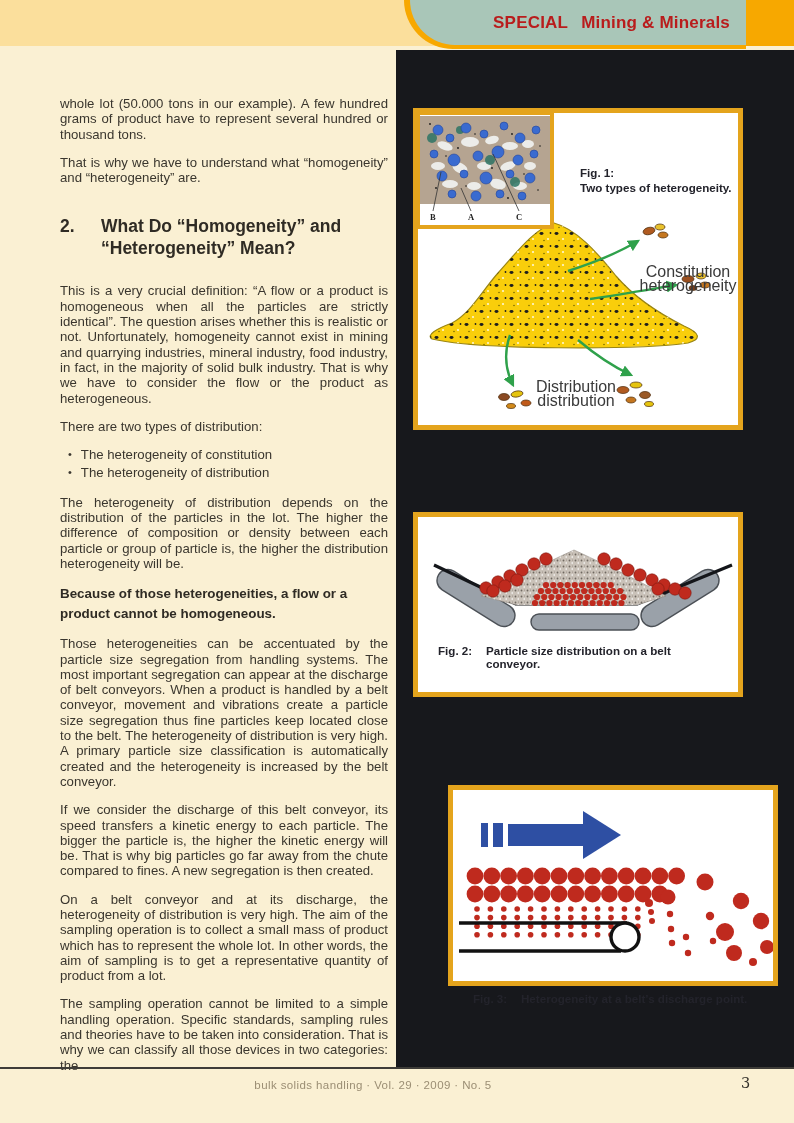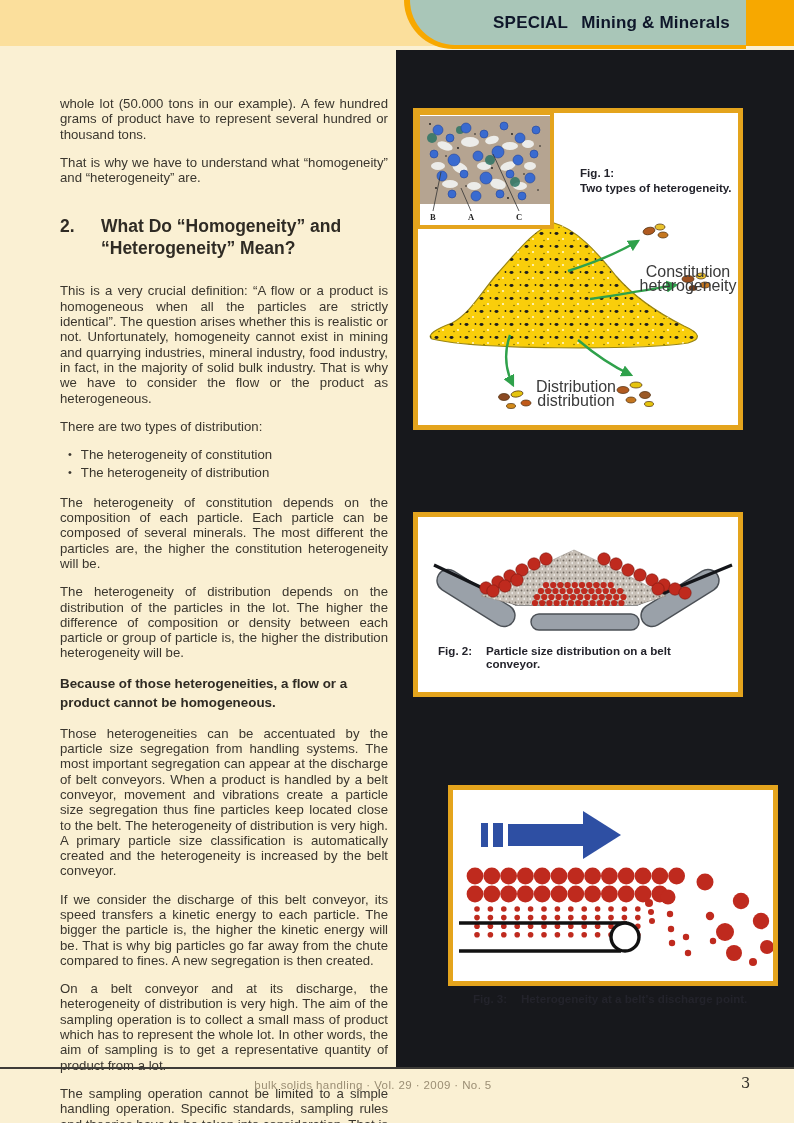--- a/index.html
+++ b/index.html
@@ -7,21 +7,21 @@
         font-family:"Liberation Sans",sans-serif;margin:0 auto;}
 
   
   .header-strip{position:absolute;left:0;top:0;width:794px;height:46px;background:#FBDF9C;}
   .corner-block{position:absolute;left:745px;top:0;width:49px;height:46px;background:#F7A800;}
   .banner-accent{position:absolute;left:404px;top:0;width:342px;height:49px;background:#F7A800;
                  border-bottom-left-radius:52px;}
   .banner{position:absolute;left:410px;top:0;width:336px;height:45px;background:#A9C6B8;
           border-bottom-left-radius:46px;display:flex;align-items:center;justify-content:flex-end;
           padding-right:16px;box-sizing:border-box;gap:13px;}
-  .banner span{color:#0f172a;font-weight:bold;font-size:17px;letter-spacing:.2px;}
+  .banner span{color:#b91c1c;font-weight:bold;font-size:17px;letter-spacing:.2px;}
 
   
   .photo{position:absolute;left:396px;top:50px;width:398px;height:1017px;background-color:#17181c;
     background-image:
       radial-gradient(rgba(255,255,255,0.10) 1px, transparent 1.6px),
       radial-gradient(rgba(255,255,255,0.07) 1px, transparent 1.6px),
       radial-gradient(ellipse 230px 80px at 92% 0%, rgba(233,231,226,.95), rgba(233,231,226,0) 62%),
       conic-gradient(from 235deg at 72% 6%, rgba(160,168,175,.85) 0 26deg, rgba(160,168,175,0) 26deg),
       conic-gradient(from 255deg at 18% 14%, rgba(125,133,141,.65) 0 30deg, transparent 30deg),
       conic-gradient(from 215deg at 55% 28%, rgba(100,108,116,.8) 0 34deg, transparent 34deg),
@@ -105,21 +105,20 @@
     </div>
 
     <p>This is a very crucial definition: “A flow or a product is homogeneous when all the particles are strictly identical”. The question arises whether this is realistic or not. Unfortunately, homogeneity cannot exist in mining and quarrying industries, mineral industry, food industry, in fact, in the majority of solid bulk industry. That is why we have to consider the flow or the product as heterogeneous.</p>
     <p>There are two types of distribution:</p>
 
     <ul class="bullets">
       <li>The heterogeneity of constitution</li>
       <li>The heterogeneity of distribution</li>
     </ul>
 
-    <p>The heterogeneity of constitution depends on the composition of each particle. Each particle can be composed of several minerals. The most different the particles are, the higher the constitution heterogeneity will be.</p>
     <p>The heterogeneity of distribution depends on the distribution of the particles in the lot. The higher the difference of composition or density between each particle or group of particle is, the higher the distribution heterogeneity will be.</p>
     <p class="bold-statement">Because of those heterogeneities, a flow or a product cannot be homogeneous.</p>
     <p>Those heterogeneities can be accentuated by the particle size segregation from handling systems. The most important segregation can appear at the discharge of belt conveyors. When a product is handled by a belt conveyor, movement and vibrations create a particle size segregation thus fine particles keep located close to the belt. The heterogeneity of distribution is very high. A primary particle size classification is automatically created and the heterogeneity is increased by the belt conveyor.</p>
     <p>If we consider the discharge of this belt conveyor, its speed transfers a kinetic energy to each particle. The bigger the particle is, the higher the kinetic energy will be. That is why big particles go far away from the chute compared to fines. A new segregation is then created.</p>
     <p>On a belt conveyor and at its discharge, the heterogeneity of distribution is very high. The aim of the sampling operation is to collect a small mass of product which has to represent the whole lot. In other words, the aim of sampling is to get a representative quantity of product from a lot.</p>
     <p><span>The sampling operation cannot be limited to a simple handling operation. Specific standards, sampling rules and theories have to be taken into consideration. That is why we can classify all those devices in two categories: the </span></p>
   </div>
 
   <figure class="figbox fig1">
     <svg class="fig1-art" viewBox="0 0 320 312">

